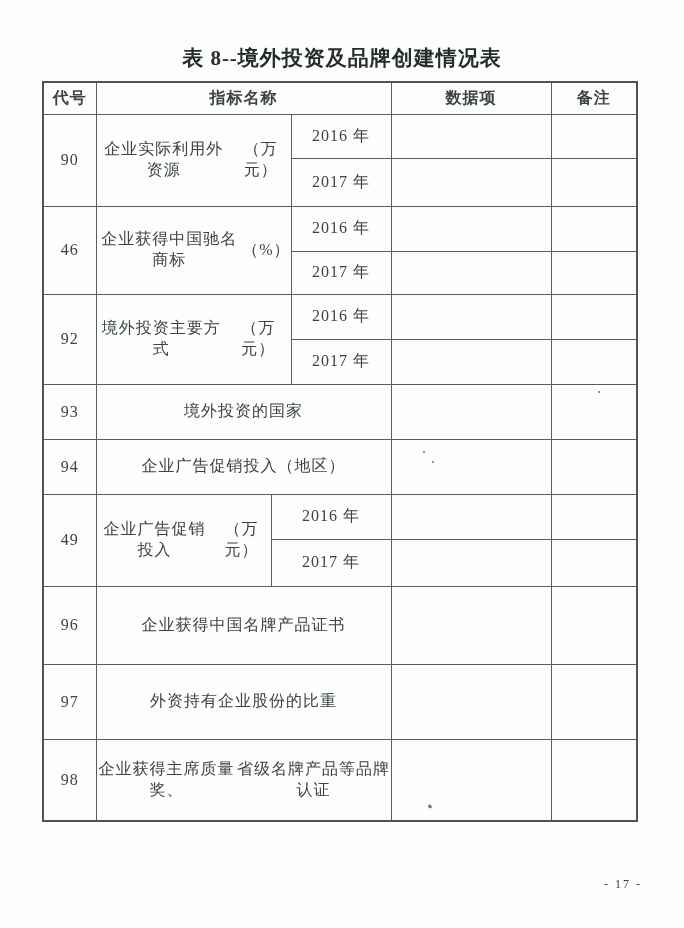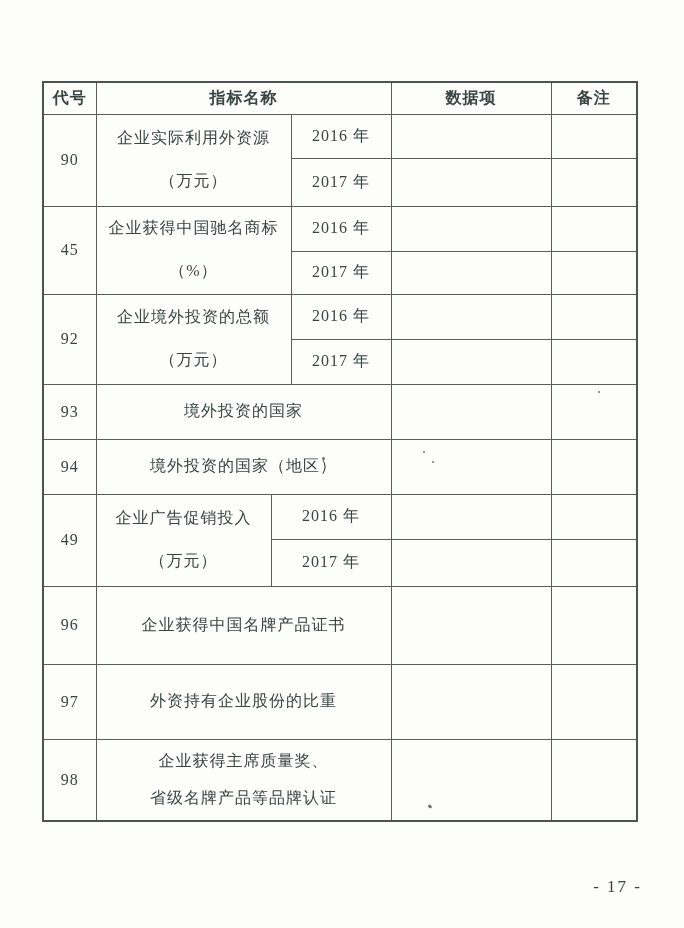--- a/index.html
+++ b/index.html
@@ -29,44 +29,45 @@
     border:1px solid #585d5d;
     padding:0;margin:0;
     text-align:center;vertical-align:middle;
     font-size:16px;letter-spacing:1px;
     color:#3b4444;
     overflow:hidden;
     font-family:Liberation Serif, serif;
   }
   td.hdr{font-weight:700;font-size:16px;color:#333a3b;}
   .lines{
-    display:flex;flex-direction:column;justify-content:space-around;
+    display:flex;flex-direction:row;justify-content:space-around;
     align-items:center;height:86px;
   }
   .lines.short{height:74px;}
   .yr{font-size:15px;letter-spacing:0.5px;}
   .code{font-size:15px;letter-spacing:0;}
   .pageno{
     position:absolute;top:877px;right:42px;
-    font-size:17px;letter-spacing:2px;color:#3b4444;
+    font-size:12px;letter-spacing:2px;color:#3b4444;
   }
   .speck{
     position:absolute;background:#6b7575;border-radius:50%;
   }
   #speck-1{left:322px;top:457px;width:3px;height:3px;}
   #speck-2{left:423px;top:451px;width:2px;height:2px;}
   #speck-3{left:432px;top:461px;width:2px;height:2px;}
   #speck-4{left:428px;top:805px;width:4px;height:3px;transform:rotate(40deg);border-radius:40% 60% 60% 40%;}
   #speck-5{left:598px;top:391px;width:2px;height:2px;}
 </style>
 </head>
 <body>
 
 <div class="page">
 
+  <h1 class="title">表 8--境外投资及品牌创建情况表</h1>
 
   <table class="form">
     <colgroup>
       <col style="width:53px">
       <col style="width:175px">
       <col style="width:20px">
       <col style="width:100px">
       <col style="width:160px">
       <col style="width:86px">
     </colgroup>
@@ -91,42 +92,42 @@
         <td></td>
         <td></td>
       </tr>
       <tr style="height:48px">
         <td class="yr">2017 年</td>
         <td></td>
         <td></td>
       </tr>
 
       <tr style="height:45px">
-        <td class="code" rowspan="2">45</td>
+        <td class="code" rowspan="2">46</td>
         <td rowspan="2" colspan="2">
           <div class="lines">
             <div>企业获得中国驰名商标</div>
             <div>（%）</div>
           </div>
         </td>
         <td class="yr">2016 年</td>
         <td></td>
         <td></td>
       </tr>
       <tr style="height:43px">
         <td class="yr">2017 年</td>
         <td></td>
         <td></td>
       </tr>
 
       <tr style="height:45px">
         <td class="code" rowspan="2">92</td>
         <td rowspan="2" colspan="2">
           <div class="lines">
-            <div>企业境外投资的总额</div>
+            <div>境外投资主要方式</div>
             <div>（万元）</div>
           </div>
         </td>
         <td class="yr">2016 年</td>
         <td></td>
         <td></td>
       </tr>
       <tr style="height:45px">
         <td class="yr">2017 年</td>
         <td></td>
@@ -135,21 +136,21 @@
 
       <tr style="height:55px">
         <td class="code">93</td>
         <td colspan="3">境外投资的国家</td>
         <td></td>
         <td></td>
       </tr>
 
       <tr style="height:55px">
         <td class="code">94</td>
-        <td colspan="3">境外投资的国家（地区）</td>
+        <td colspan="3">企业广告促销投入（地区）</td>
         <td></td>
         <td></td>
       </tr>
 
       <tr style="height:45px">
         <td class="code" rowspan="2">49</td>
         <td rowspan="2">
           <div class="lines">
             <div>企业广告促销投入</div>
             <div>（万元）</div>

